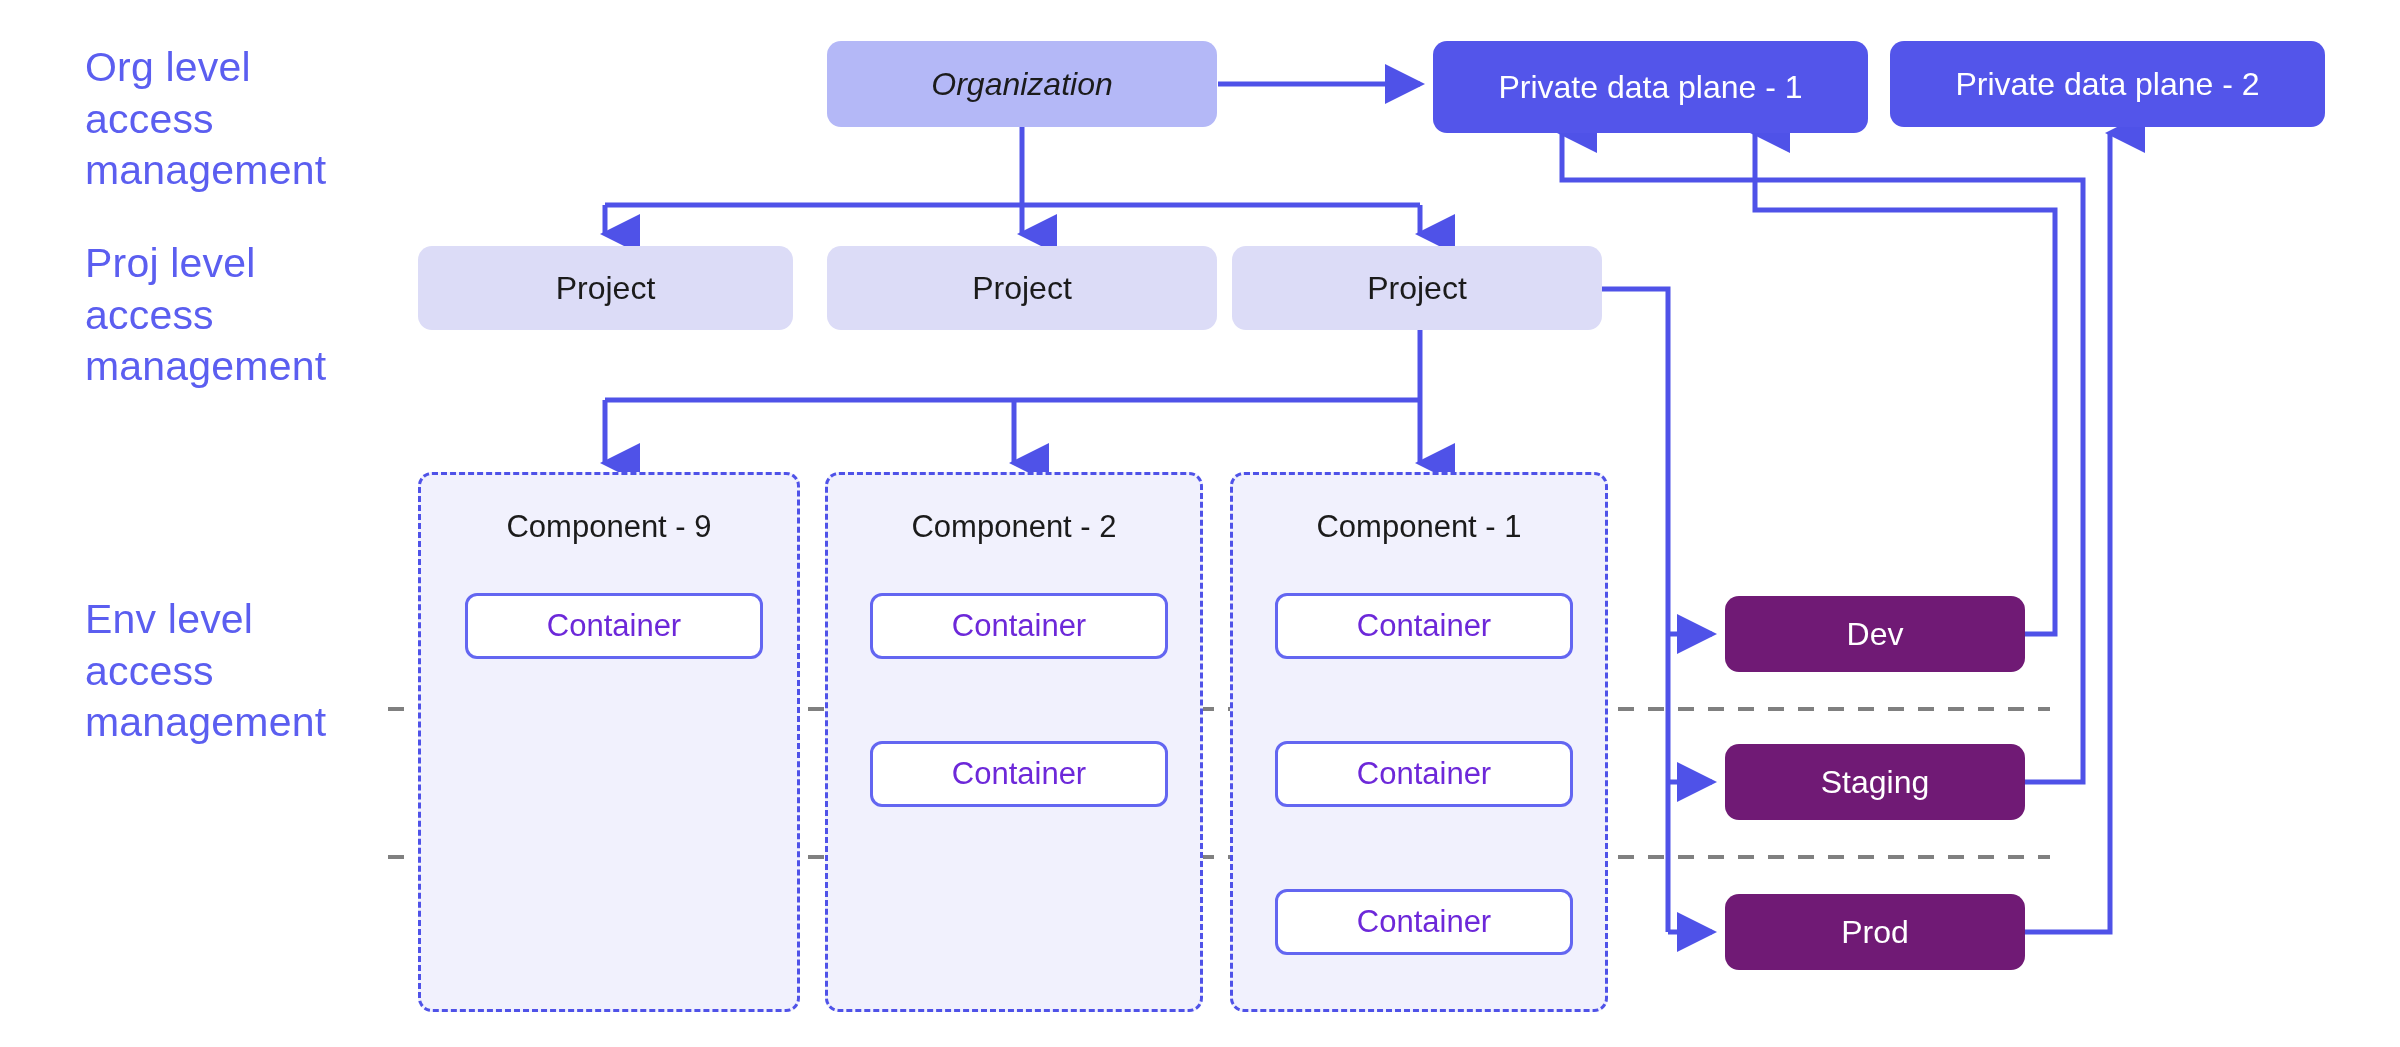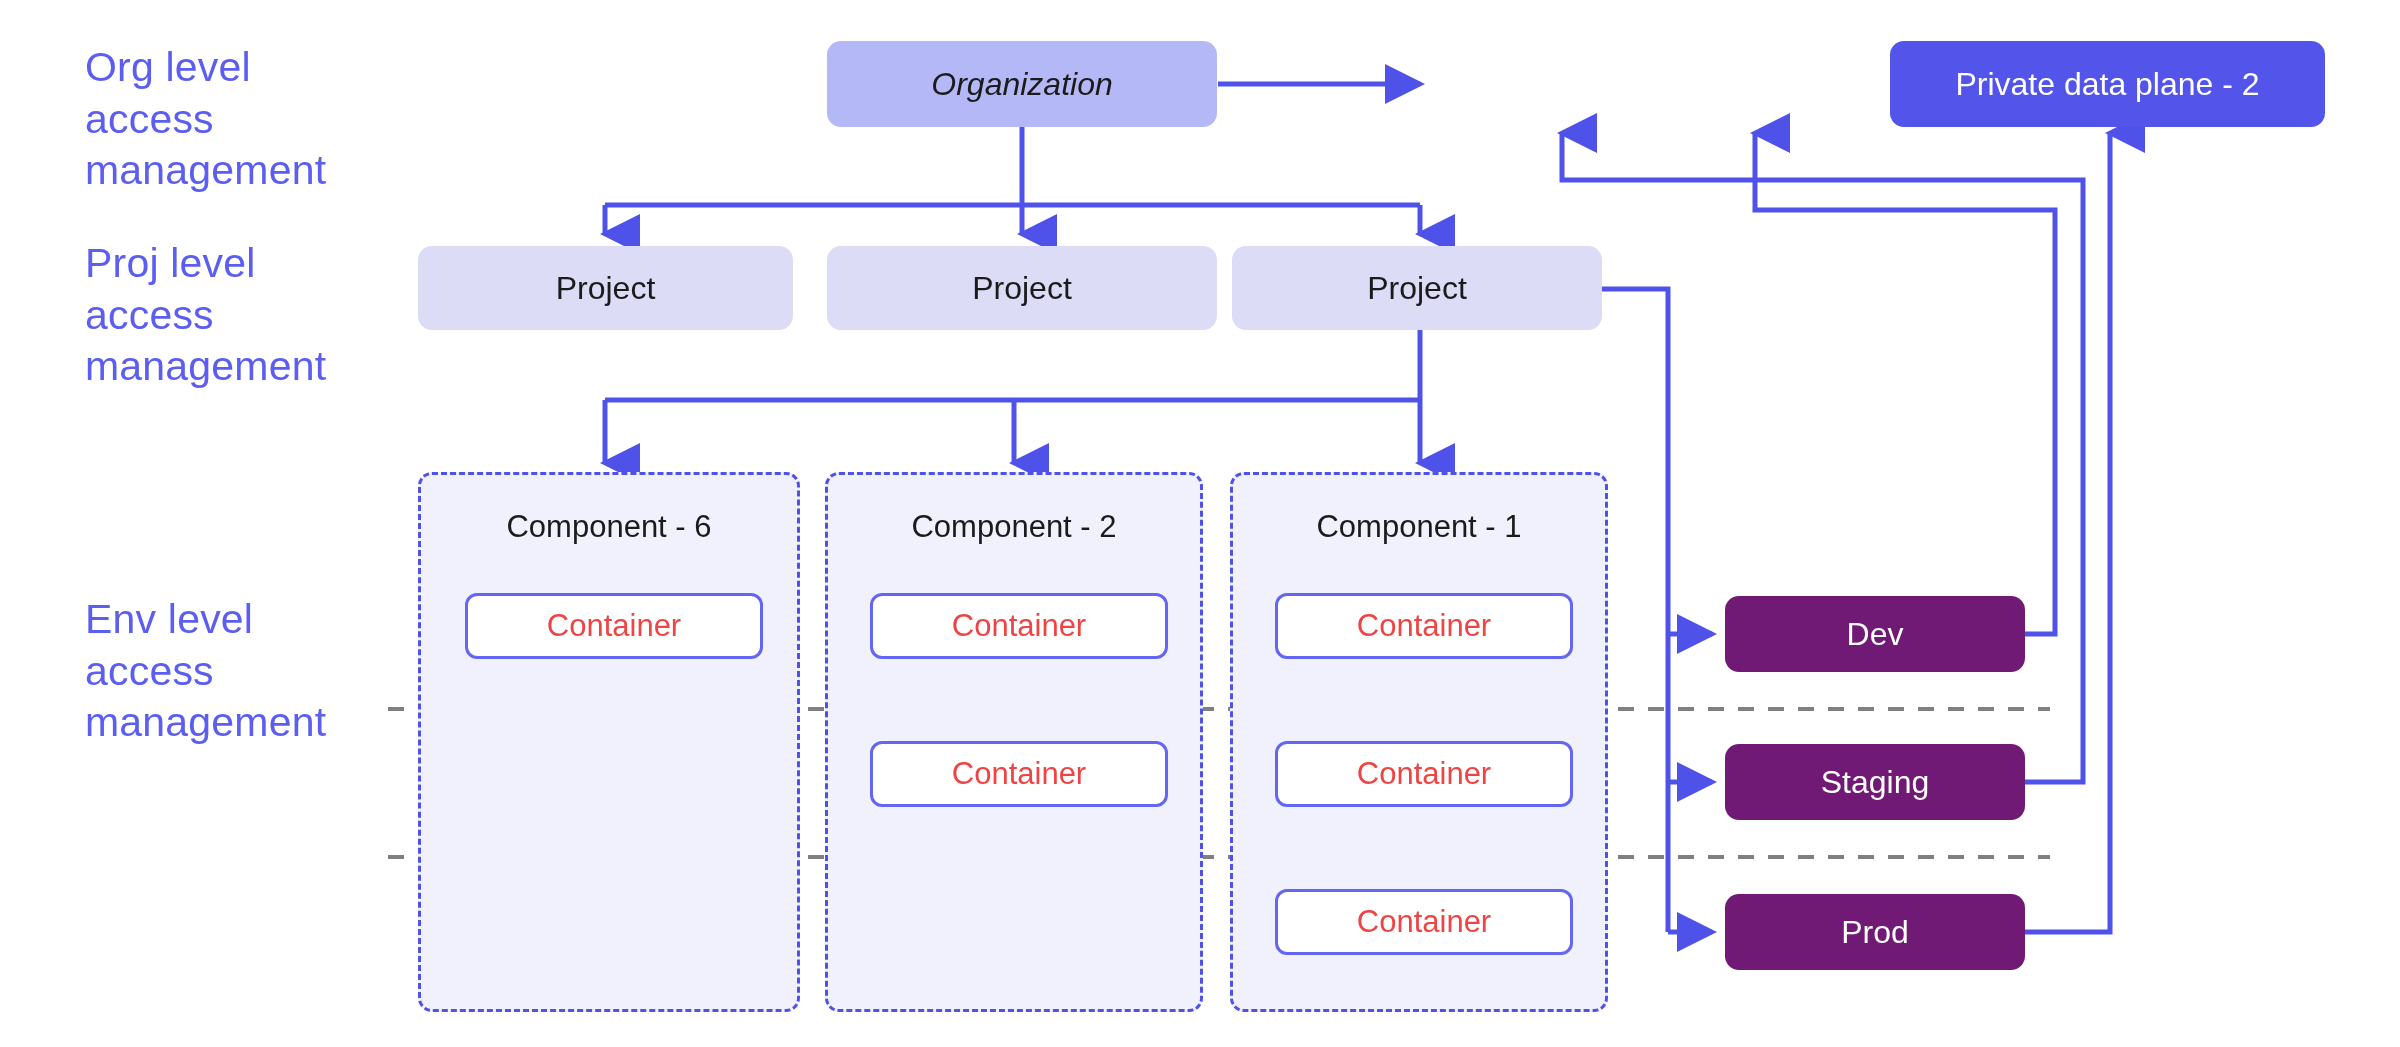--- a/index.html
+++ b/index.html
@@ -98,21 +98,21 @@
   
   .container-pill {
     position: absolute;
     box-sizing: border-box;
     background: #ffffff;
     border: 3px solid #6366f1;
     border-radius: 12px;
     display: flex;
     align-items: center;
     justify-content: center;
-    color: #ef4444;
+    color: #6d28d9;
     font-size: 31px;
   }
 </style>
 </head>
 <body>
 
 <div id="canvas">
 
   <svg id="wires" viewBox="0 0 2400 1047" xmlns="http://www.w3.org/2000/svg">
     <defs>
@@ -163,28 +163,29 @@
 
   <div class="row-label" style="left:85px; top:42px; width:300px;">Org level access
 management</div>
   <div class="row-label" style="left:85px; top:238px; width:300px;">Proj level access
 management</div>
   <div class="row-label" style="left:85px; top:594px; width:300px;">Env level access
 management</div>
 
   <div class="node org-box" style="left:827px; top:41px; width:390px; height:86px;">Organization</div>
 
+  <div class="node pdp-box" style="left:1433px; top:41px; width:435px; height:92px;">Private data plane - 1</div>
   <div class="node pdp-box" style="left:1890px; top:41px; width:435px; height:86px;">Private data plane - 2</div>
 
   <div class="node proj-box" style="left:418px; top:246px; width:375px; height:84px;">Project</div>
   <div class="node proj-box" style="left:827px; top:246px; width:390px; height:84px;">Project</div>
   <div class="node proj-box" style="left:1232px; top:246px; width:370px; height:84px;">Project</div>
 
   <div class="component" style="left:418px; top:472px; width:382px; height:540px;">
-    <div class="component-title">Component - 6</div>
+    <div class="component-title">Component - 9</div>
     <div class="container-pill" style="left:44px; top:118px; width:298px; height:66px;">Container</div>
   </div>
 
   <div class="component" style="left:825px; top:472px; width:378px; height:540px;">
     <div class="component-title">Component - 2</div>
     <div class="container-pill" style="left:42px; top:118px; width:298px; height:66px;">Container</div>
     <div class="container-pill" style="left:42px; top:266px; width:298px; height:66px;">Container</div>
   </div>
 
   <div class="component" style="left:1230px; top:472px; width:378px; height:540px;padding-left:12px;">

